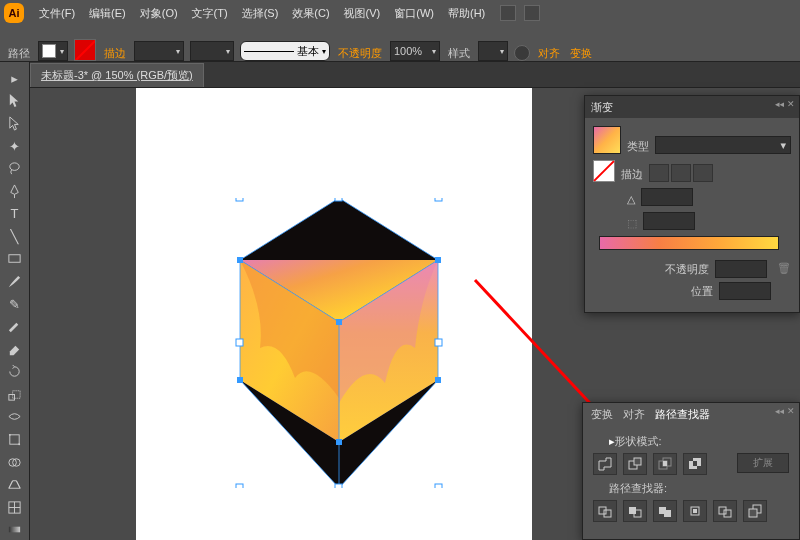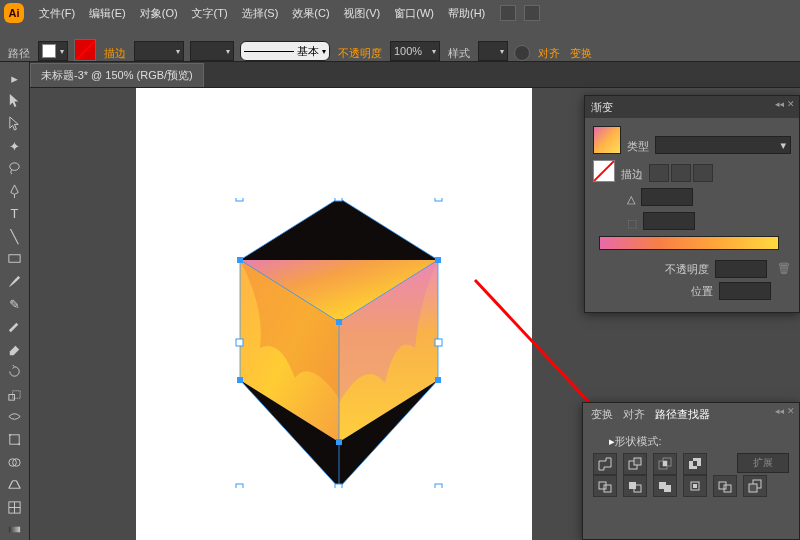--- a/index.html
+++ b/index.html
@@ -18,21 +18,21 @@
   .orange { color: #ff9a00; }
   .swatch { width: 22px; height: 22px; border: 1px solid #666; background: #fff; }
   .swatch.red { background: #d00; position: relative; overflow: hidden; }
   .swatch.red::after { content: ""; position: absolute; width: 30px; height: 2px; background: red; transform: rotate(-45deg); top: 9px; left: -4px; }
   .dropdown { background: #333; border: 1px solid #222; height: 20px; min-width: 30px; display: flex; align-items: center; padding: 0 3px; color: #ccc; }
   .dropdown .arrow { margin-left: auto; font-size: 8px; }
   .stroke-type { background: #eee; color: #000; width: 90px; display: flex; align-items: center; border-radius: 6px; }
   .stroke-line { flex: 1; height: 1px; background: #000; }
   
   
-  .tab-bar { height: 26px; background: #383838; display: flex; align-items: flex-end; border-bottom: 1px solid #222; padding-left: 30px; }
+  .tab-bar { height: 26px; background: #383838; display: flex; align-items: flex-end; border-bottom: 1px solid #222; padding-left: 30px; text-decoration: underline; }
   .doc-tab { background: #535353; border-top: 1px solid #666; border-left: 1px solid #666; border-right: 1px solid #666; padding: 4px 10px; color: #ddd; font-size: 11px; }
   
   
   .main-area { position: absolute; top: 88px; bottom: 0; right: 0; left: 30px; background: #4a4a4a; }
   .canvas { position: absolute; top: 0; left: 106px; width: 396px; height: 452px; background: #fff; }
   
   
   .toolbox { position: absolute; left: 0; top: 62px; bottom: 0; width: 30px; background: #535353; border-right: 1px solid #222; display: flex; flex-direction: column; align-items: center; padding-top: 6px; gap: 2px; }
   .tool { width: 24px; height: 22px; display: flex; align-items: center; justify-content: center; color: #ccc; font-size: 13px; cursor: pointer; }
   .tool svg { width: 15px; height: 15px; }
@@ -385,20 +385,21 @@
         </div>
       <div class="pf-btn">
           <svg viewBox="0 0 16 16">
             <rect x="2" y="5" width="8" height="8" fill="#ccc"></rect>
             <rect x="6" y="2" width="8" height="8" fill="#ccc"></rect>
             <rect x="6" y="5" width="4" height="5" fill="#444"></rect>
           </svg>
         </div>
       <div class="expand-btn">扩展</div>
     </div>
+    <div class="pf-label"><span>路径查找器</span>:</div>
     <div class="pf-btns">
       <div class="pf-btn">
           <svg viewBox="0 0 16 16">
             <rect x="2" y="4" width="7" height="7" fill="none" stroke="#ccc"></rect>
             <rect x="7" y="7" width="7" height="7" fill="none" stroke="#ccc"></rect>
           </svg>
         </div>
       <div class="pf-btn">
           <svg viewBox="0 0 16 16">
             <rect x="2" y="4" width="7" height="7" fill="#ccc"></rect>

